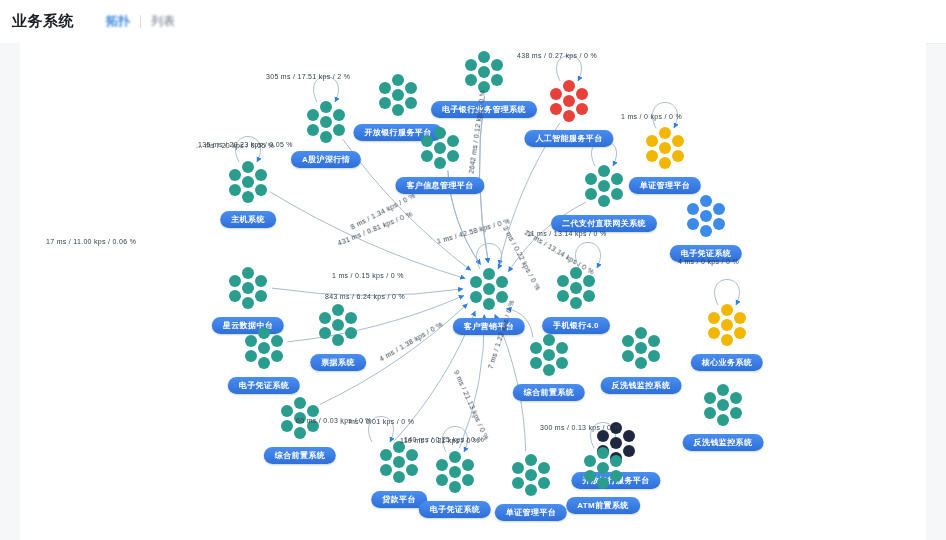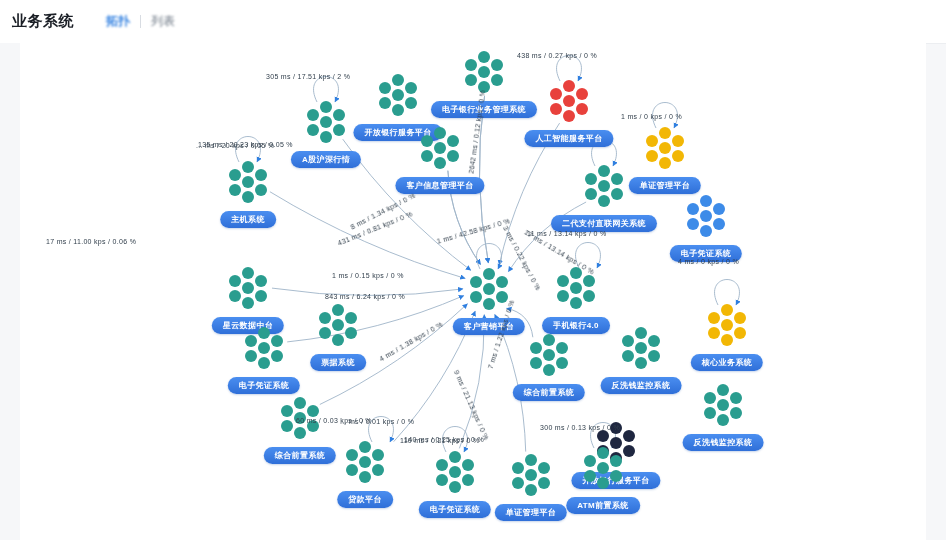--- a/index.html
+++ b/index.html
@@ -378,21 +378,21 @@
             <span class="dot" style="left: 26px; top: 23px; background: rgb(42, 157, 143);"></span>
             <span class="dot" style="left: 26px; top: 8px; background: rgb(42, 157, 143);"></span>
             <span class="dot" style="left: 39px; top: 15.5px; background: rgb(42, 157, 143);"></span>
             <span class="dot" style="left: 39px; top: 30.5px; background: rgb(42, 157, 143);"></span>
             <span class="dot" style="left: 26px; top: 38px; background: rgb(42, 157, 143);"></span>
             <span class="dot" style="left: 13px; top: 30.5px; background: rgb(42, 157, 143);"></span>
             <span class="dot" style="left: 13px; top: 15.5px; background: rgb(42, 157, 143);"></span>
           </div>
           <div class="nlabel below">综合前置系统</div>
         </div>
-        <div class="node" style="left: 345px; top: 419px;">
+        <div class="node" style="left: 379px; top: 419px;">
           <div class="hexwrap">
             <span class="dot" style="left: 26px; top: 23px; background: rgb(42, 157, 143);"></span>
             <span class="dot" style="left: 26px; top: 8px; background: rgb(42, 157, 143);"></span>
             <span class="dot" style="left: 39px; top: 15.5px; background: rgb(42, 157, 143);"></span>
             <span class="dot" style="left: 39px; top: 30.5px; background: rgb(42, 157, 143);"></span>
             <span class="dot" style="left: 26px; top: 38px; background: rgb(42, 157, 143);"></span>
             <span class="dot" style="left: 13px; top: 30.5px; background: rgb(42, 157, 143);"></span>
             <span class="dot" style="left: 13px; top: 15.5px; background: rgb(42, 157, 143);"></span>
           </div>
           <div class="nlabel below">贷款平台</div>

